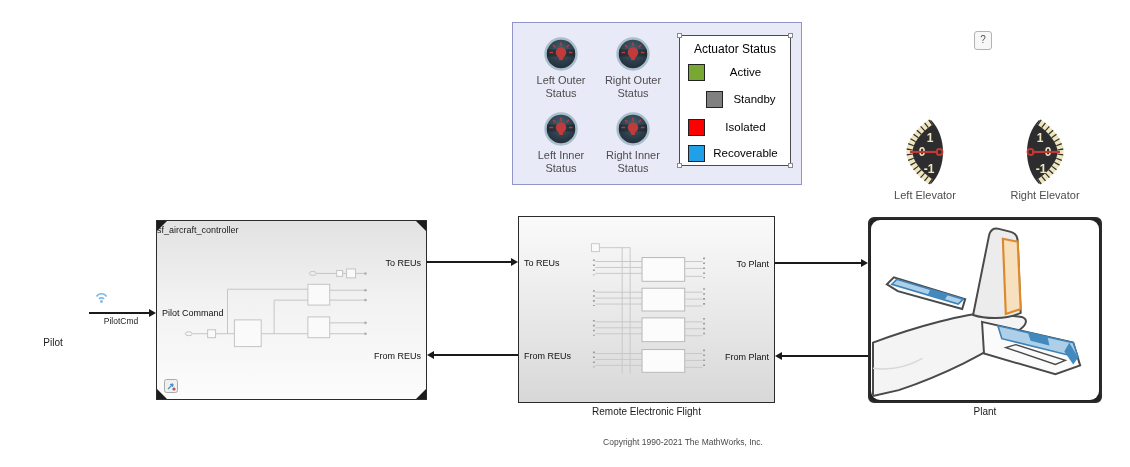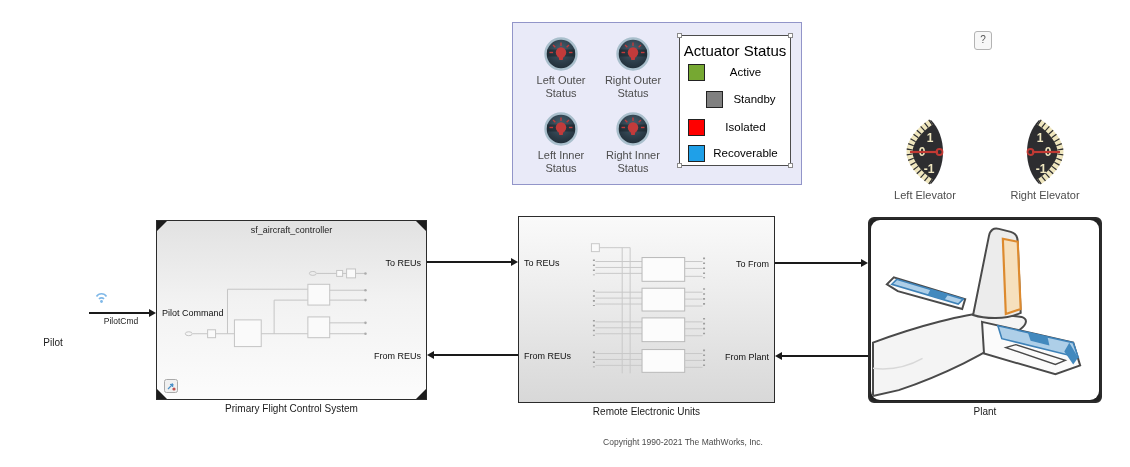--- a/index.html
+++ b/index.html
@@ -5,40 +5,40 @@
   html,body{margin:0;padding:0;background:#fff;}
   #canvas{position:relative;width:1130px;height:467px;background:#ffffff;overflow:hidden;
           font-family:"Liberation Sans", sans-serif;color:#1a1a1a;}
   .abs{position:absolute;}
   
   .panel{position:absolute;background:#e9eaf8;border:1px solid #9295c9;box-sizing:border-box;}
   
   .blk{position:absolute;border:1.8px solid #2b2b2b;box-sizing:border-box;}
   .blk-label{position:absolute;font-size:10px;color:#1a1a1a;text-align:center;}
   .port{position:absolute;font-size:9px;color:#111;white-space:nowrap;}
-  .blk-title{position:absolute;left:0;right:0;top:4px;text-align:center;font-size:9px;color:#222;}
+  .blk-title{position:absolute;left:0;right:0;top:4px;text-align:left;font-size:9px;color:#222;}
   .preview{position:absolute;inset:0;width:100%;height:100%;}
   
   .wire{position:absolute;background:#1a1a1a;height:1.4px;}
   .arr-r{position:absolute;width:0;height:0;border-left:7px solid #1a1a1a;
          border-top:4px solid transparent;border-bottom:4px solid transparent;}
   .arr-l{position:absolute;width:0;height:0;border-right:7px solid #1a1a1a;
          border-top:4px solid transparent;border-bottom:4px solid transparent;}
   .wire-label{position:absolute;font-size:8.5px;color:#222;text-align:center;}
   
   .c-tl{position:absolute;top:0;left:0;width:0;height:0;border-top:10px solid #1c1c1c;border-right:10px solid transparent;}
   .c-tr{position:absolute;top:0;right:0;width:0;height:0;border-top:10px solid #1c1c1c;border-left:10px solid transparent;}
   .c-bl{position:absolute;bottom:0;left:0;width:0;height:0;border-bottom:10px solid #1c1c1c;border-right:10px solid transparent;}
   .c-br{position:absolute;bottom:0;right:0;width:0;height:0;border-bottom:10px solid #1c1c1c;border-left:10px solid transparent;}
   
   .lamp{position:absolute;width:34px;height:34px;}
   .lamp-label{position:absolute;width:78px;text-align:center;font-size:11px;line-height:1.18;color:#4d4d4d;}
   
   .legend{position:absolute;background:#ffffff;border:1px solid #4c4c4c;box-sizing:border-box;}
-  .legend-title{position:absolute;left:0;right:0;top:6px;text-align:center;font-size:15px;color:#000;}
+  .legend-title{position:absolute;left:0;right:0;top:6px;text-align:center;font-size:12px;color:#000;}
   .legend-row{position:absolute;left:8px;right:4px;height:18px;display:flex;align-items:center;}
   .swatch{width:17px;height:17px;border:1px solid #222;box-sizing:border-box;flex:0 0 auto;}
   .legend-item-label{flex:1;text-align:center;font-size:11.5px;color:#000;}
   .handle{position:absolute;width:5px;height:5px;background:#fff;border:1px solid #8a8a8a;box-sizing:border-box;}
   
   .push-btn{position:absolute;left:11px;top:39px;width:61px;height:39px;background:#fdfdfd;
             border:1px solid #b9bcd9;border-radius:6px;text-align:center;}
   .push-btn .cap{position:absolute;left:16px;top:5px;width:29px;height:18px;border-radius:50%;
             background:radial-gradient(ellipse at 50% 32%, #e2706e 0%, #d05450 55%, #b23c3a 100%);
             border:1px solid #9a9a9a;box-shadow:0 2.5px 0 #a9a9a9;}
@@ -229,21 +229,20 @@
     <div class="blk-title">sf_aircraft_controller</div>
     <div class="port" style="left:5px;top:87px;">Pilot Command</div>
     <div class="port" style="right:5px;top:37px;">To REUs</div>
     <div class="port" style="right:5px;top:130px;">From REUs</div>
     <svg style="position:absolute;left:7px;bottom:6px;width:14px;height:14px;" viewBox="0 0 14 14">
       <rect x="0.5" y="0.5" width="13" height="13" rx="2" fill="#f0f0f0" stroke="#aaa"></rect>
       <path d="M4,10 L9,5 M9,5 l-3,0.5 M9,5 l-0.5,3" stroke="#4a90c8" stroke-width="1.2" fill="none"></path>
       <circle cx="10" cy="10" r="1.6" fill="#c0504d"></circle>
     </svg>
   </div>
-  <div class="blk-label" style="left:156px;top:403px;width:271px;">Primary Flight Control System</div>
 
   <div class="wire" style="left:427px;top:261.4px;width:84px;"></div>
   <div class="arr-r" style="left:511px;top:258px;"></div>
   <div class="wire" style="left:434px;top:354.4px;width:84px;"></div>
   <div class="arr-l" style="left:427px;top:351px;"></div>
 
   <div class="blk" style="left:518px;top:216px;width:257px;height:187px;background:linear-gradient(180deg,#fafafa 0%,#ededed 40%,#d8d8d8 100%);">
     <svg class="preview" viewBox="0 0 257 187" preserveAspectRatio="none">
       <g stroke="#c8c8c8" fill="none" stroke-width="1">
         <rect x="73" y="27" width="8" height="8" fill="#fafafa"></rect>
@@ -285,24 +284,24 @@
         <line x1="75.5" y1="104" x2="75.5" y2="120"></line>
           <line x1="75.5" y1="136" x2="75.5" y2="152"></line>
         <line x1="186.5" y1="41" x2="186.5" y2="62"></line>
           <line x1="186.5" y1="72" x2="186.5" y2="92"></line>
         <line x1="186.5" y1="102" x2="186.5" y2="122"></line>
           <line x1="186.5" y1="134" x2="186.5" y2="154"></line>
       </g>
     </svg>
     <div class="port" style="left:5px;top:41px;">To REUs</div>
     <div class="port" style="left:5px;top:134px;">From REUs</div>
-    <div class="port" style="right:5px;top:42px;">To From</div>
+    <div class="port" style="right:5px;top:42px;">To Plant</div>
     <div class="port" style="right:5px;top:135px;">From Plant</div>
   </div>
-  <div class="blk-label" style="left:518px;top:406px;width:257px;">Remote Electronic Units</div>
+  <div class="blk-label" style="left:518px;top:406px;width:257px;">Remote Electronic Flight</div>
 
   <div class="wire" style="left:775px;top:262.4px;width:86px;"></div>
   <div class="arr-r" style="left:861px;top:259px;"></div>
   <div class="wire" style="left:782px;top:355.4px;width:86px;"></div>
   <div class="arr-l" style="left:775px;top:352px;"></div>
 
   <div class="blk" style="left:868px;top:217px;width:234px;height:186px;background:#222;border-radius:6px;border-width:2px;">
     <div style="position:absolute;inset:1px;background:#fff;border-radius:9px;overflow:hidden;">
       <svg width="100%" height="100%" viewBox="0 0 230 182" preserveAspectRatio="none">
 

